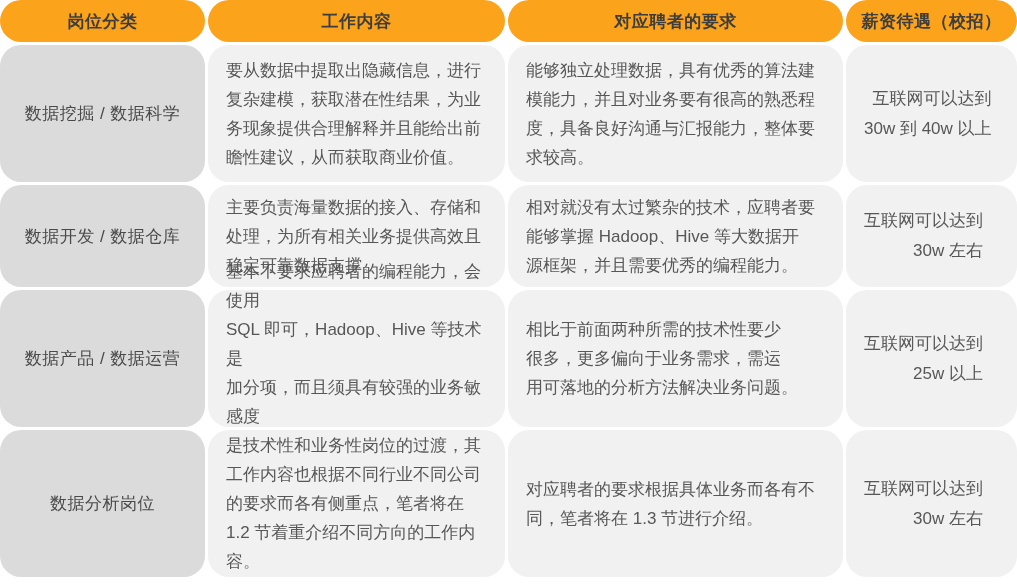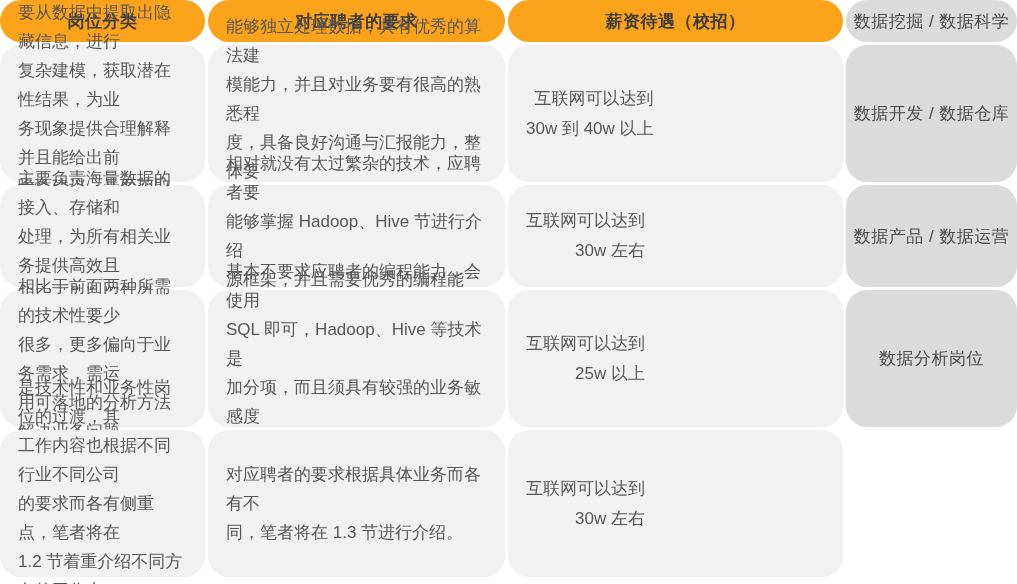--- a/index.html
+++ b/index.html
@@ -60,53 +60,54 @@
     text-align: right;
   }
 </style>
 </head>
 <body>
 
 <div class="page">
   <div class="table">
 
     <div class="cell th">岗位分类</div>
+    <div class="cell th">工作内容</div>
     <div class="cell th">对应聘者的要求</div>
     <div class="cell th">薪资待遇（校招）</div>
 
     <div class="cell cat">数据挖掘 / 数据科学</div>
     <div class="cell body">要从数据中提取出隐藏信息，进行
 复杂建模，获取潜在性结果，为业
 务现象提供合理解释并且能给出前
 瞻性建议，从而获取商业价值。</div>
     <div class="cell body">能够独立处理数据，具有优秀的算法建
 模能力，并且对业务要有很高的熟悉程
 度，具备良好沟通与汇报能力，整体要
 求较高。</div>
     <div class="cell body salary">互联网可以达到
 30w 到 40w 以上</div>
 
     <div class="cell cat">数据开发 / 数据仓库</div>
     <div class="cell body">主要负责海量数据的接入、存储和
 处理，为所有相关业务提供高效且
 稳定可靠数据支撑。</div>
     <div class="cell body">相对就没有太过繁杂的技术，应聘者要
-能够掌握 Hadoop、Hive 节进行介绍
+能够掌握 Hadoop、Hive 等大数据开
 源框架，并且需要优秀的编程能力。</div>
     <div class="cell body salary">互联网可以达到
 30w 左右</div>
 
     <div class="cell cat">数据产品 / 数据运营</div>
-    <div class="cell body">相比于前面两种所需的技术性要少
-很多，更多偏向于业务需求，需运
-用可落地的分析方法解决业务问题。</div>
     <div class="cell body">基本不要求应聘者的编程能力，会使用
 SQL 即可，Hadoop、Hive 等技术是
 加分项，而且须具有较强的业务敏感度
 和沟通能力等等。</div>
+    <div class="cell body">相比于前面两种所需的技术性要少
+很多，更多偏向于业务需求，需运
+用可落地的分析方法解决业务问题。</div>
     <div class="cell body salary">互联网可以达到
 25w 以上</div>
 
     <div class="cell cat">数据分析岗位</div>
     <div class="cell body">是技术性和业务性岗位的过渡，其
 工作内容也根据不同行业不同公司
 的要求而各有侧重点，笔者将在
 1.2 节着重介绍不同方向的工作内
 容。</div>
     <div class="cell body">对应聘者的要求根据具体业务而各有不

